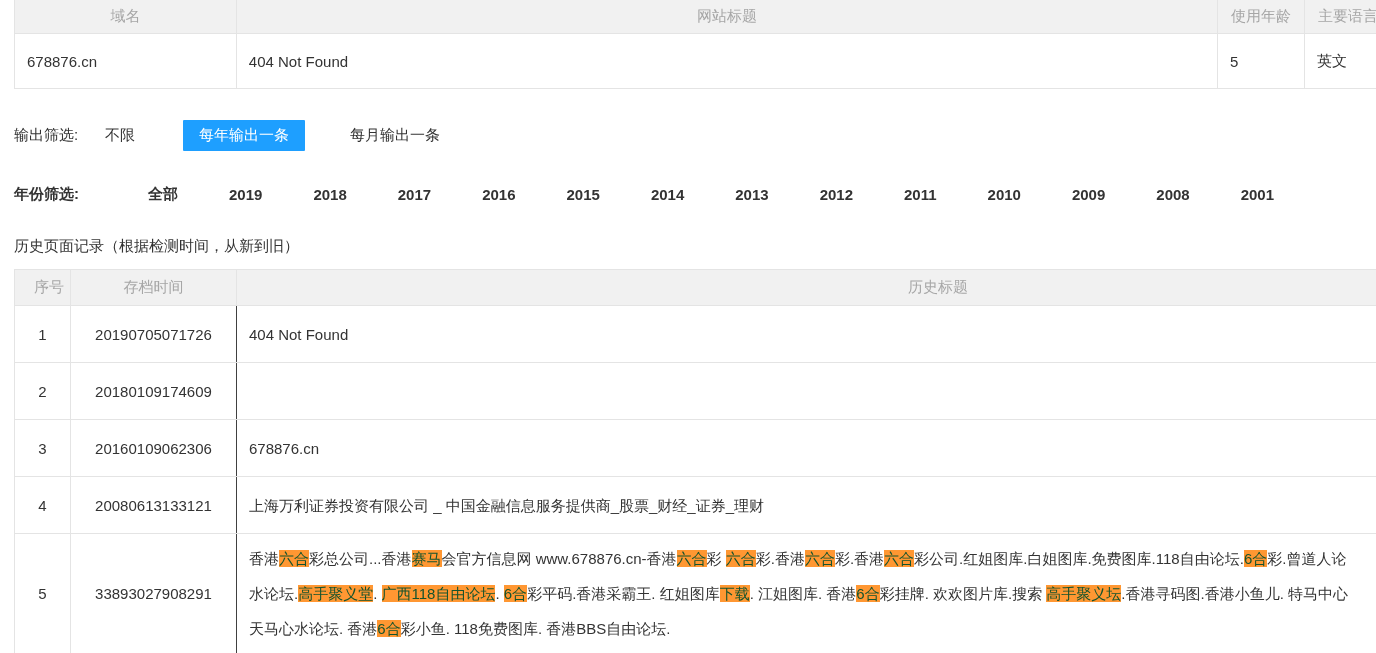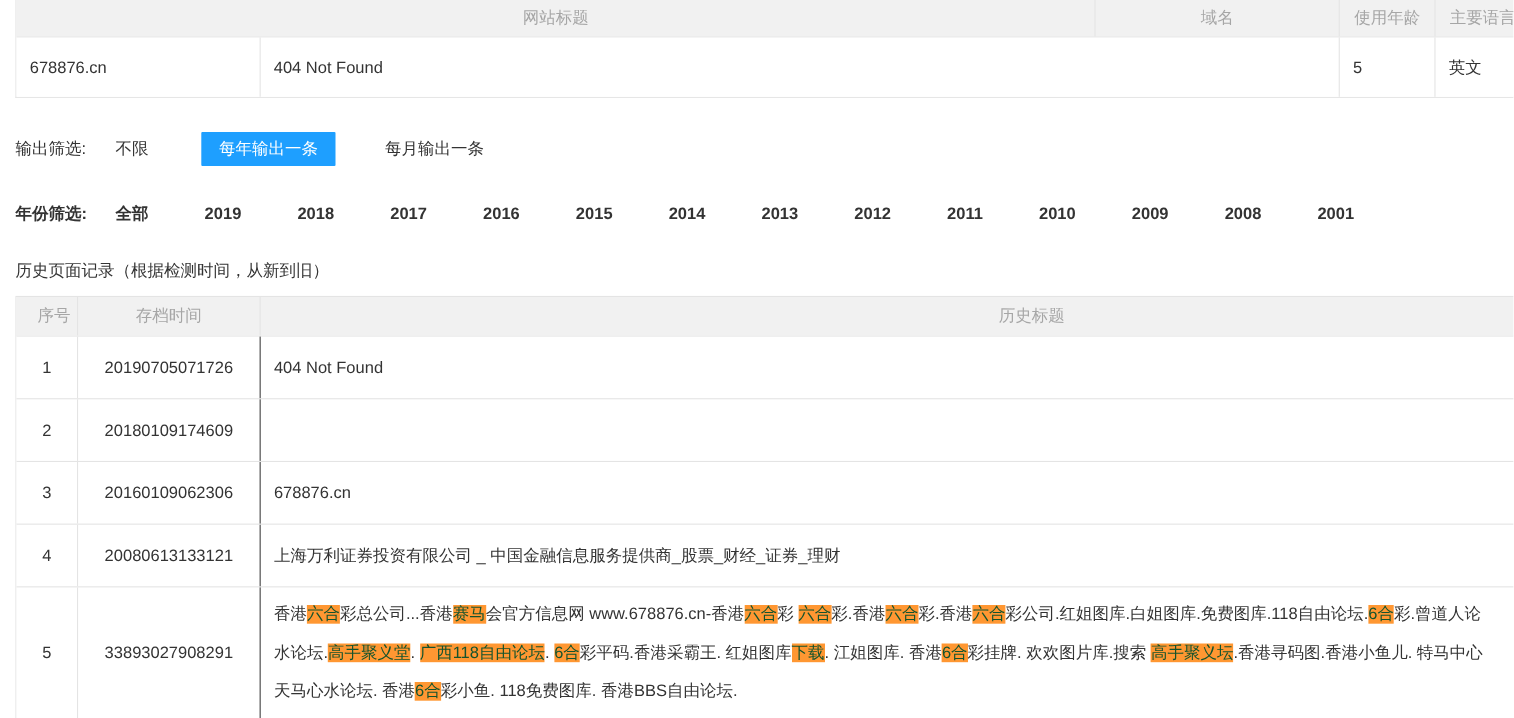--- a/index.html
+++ b/index.html
@@ -81,22 +81,22 @@
   .title-line { white-space: nowrap; line-height: 35px; }
   .hl { background: #ff9732; color: #14532d; }
 </style>
 </head>
 <body>
 
 <div class="viewport">
 
   <div class="domain-table">
     <div class="dt-header">
+        <div class="cell cw0">域名</div>
         <div class="cell cw1">网站标题</div>
-        <div class="cell cw0">域名</div>
         <div class="cell cw2">使用年龄</div>
         <div class="cell cw3">主要语言</div>
       </div>
     <div class="dt-body">
         <div class="cell cw0">678876.cn</div>
         <div class="cell cw1">404 Not Found</div>
         <div class="cell cw2">5</div>
         <div class="cell cw3">英文</div>
       </div>
   </div>
@@ -105,21 +105,21 @@
     <span class="filter-label">输出筛选:</span>
     <span style="display:flex;align-items:center;">
         <span class="filter-opt">不限</span>
         <span class="filter-opt selected">每年输出一条</span>
         <span class="filter-opt">每月输出一条</span>
       </span>
   </div>
 
   <div class="filter-row year-row">
     <span class="filter-label">年份筛选:</span>
-    <span style="display:flex;align-items:center;">
+    <span style="display:flex;align-items:center;margin-left:43px;">
         <span class="year-opt">全部</span>
         <span class="year-opt">2019</span>
         <span class="year-opt">2018</span>
         <span class="year-opt">2017</span>
         <span class="year-opt">2016</span>
         <span class="year-opt">2015</span>
         <span class="year-opt">2014</span>
         <span class="year-opt">2013</span>
         <span class="year-opt">2012</span>
         <span class="year-opt">2011</span>

